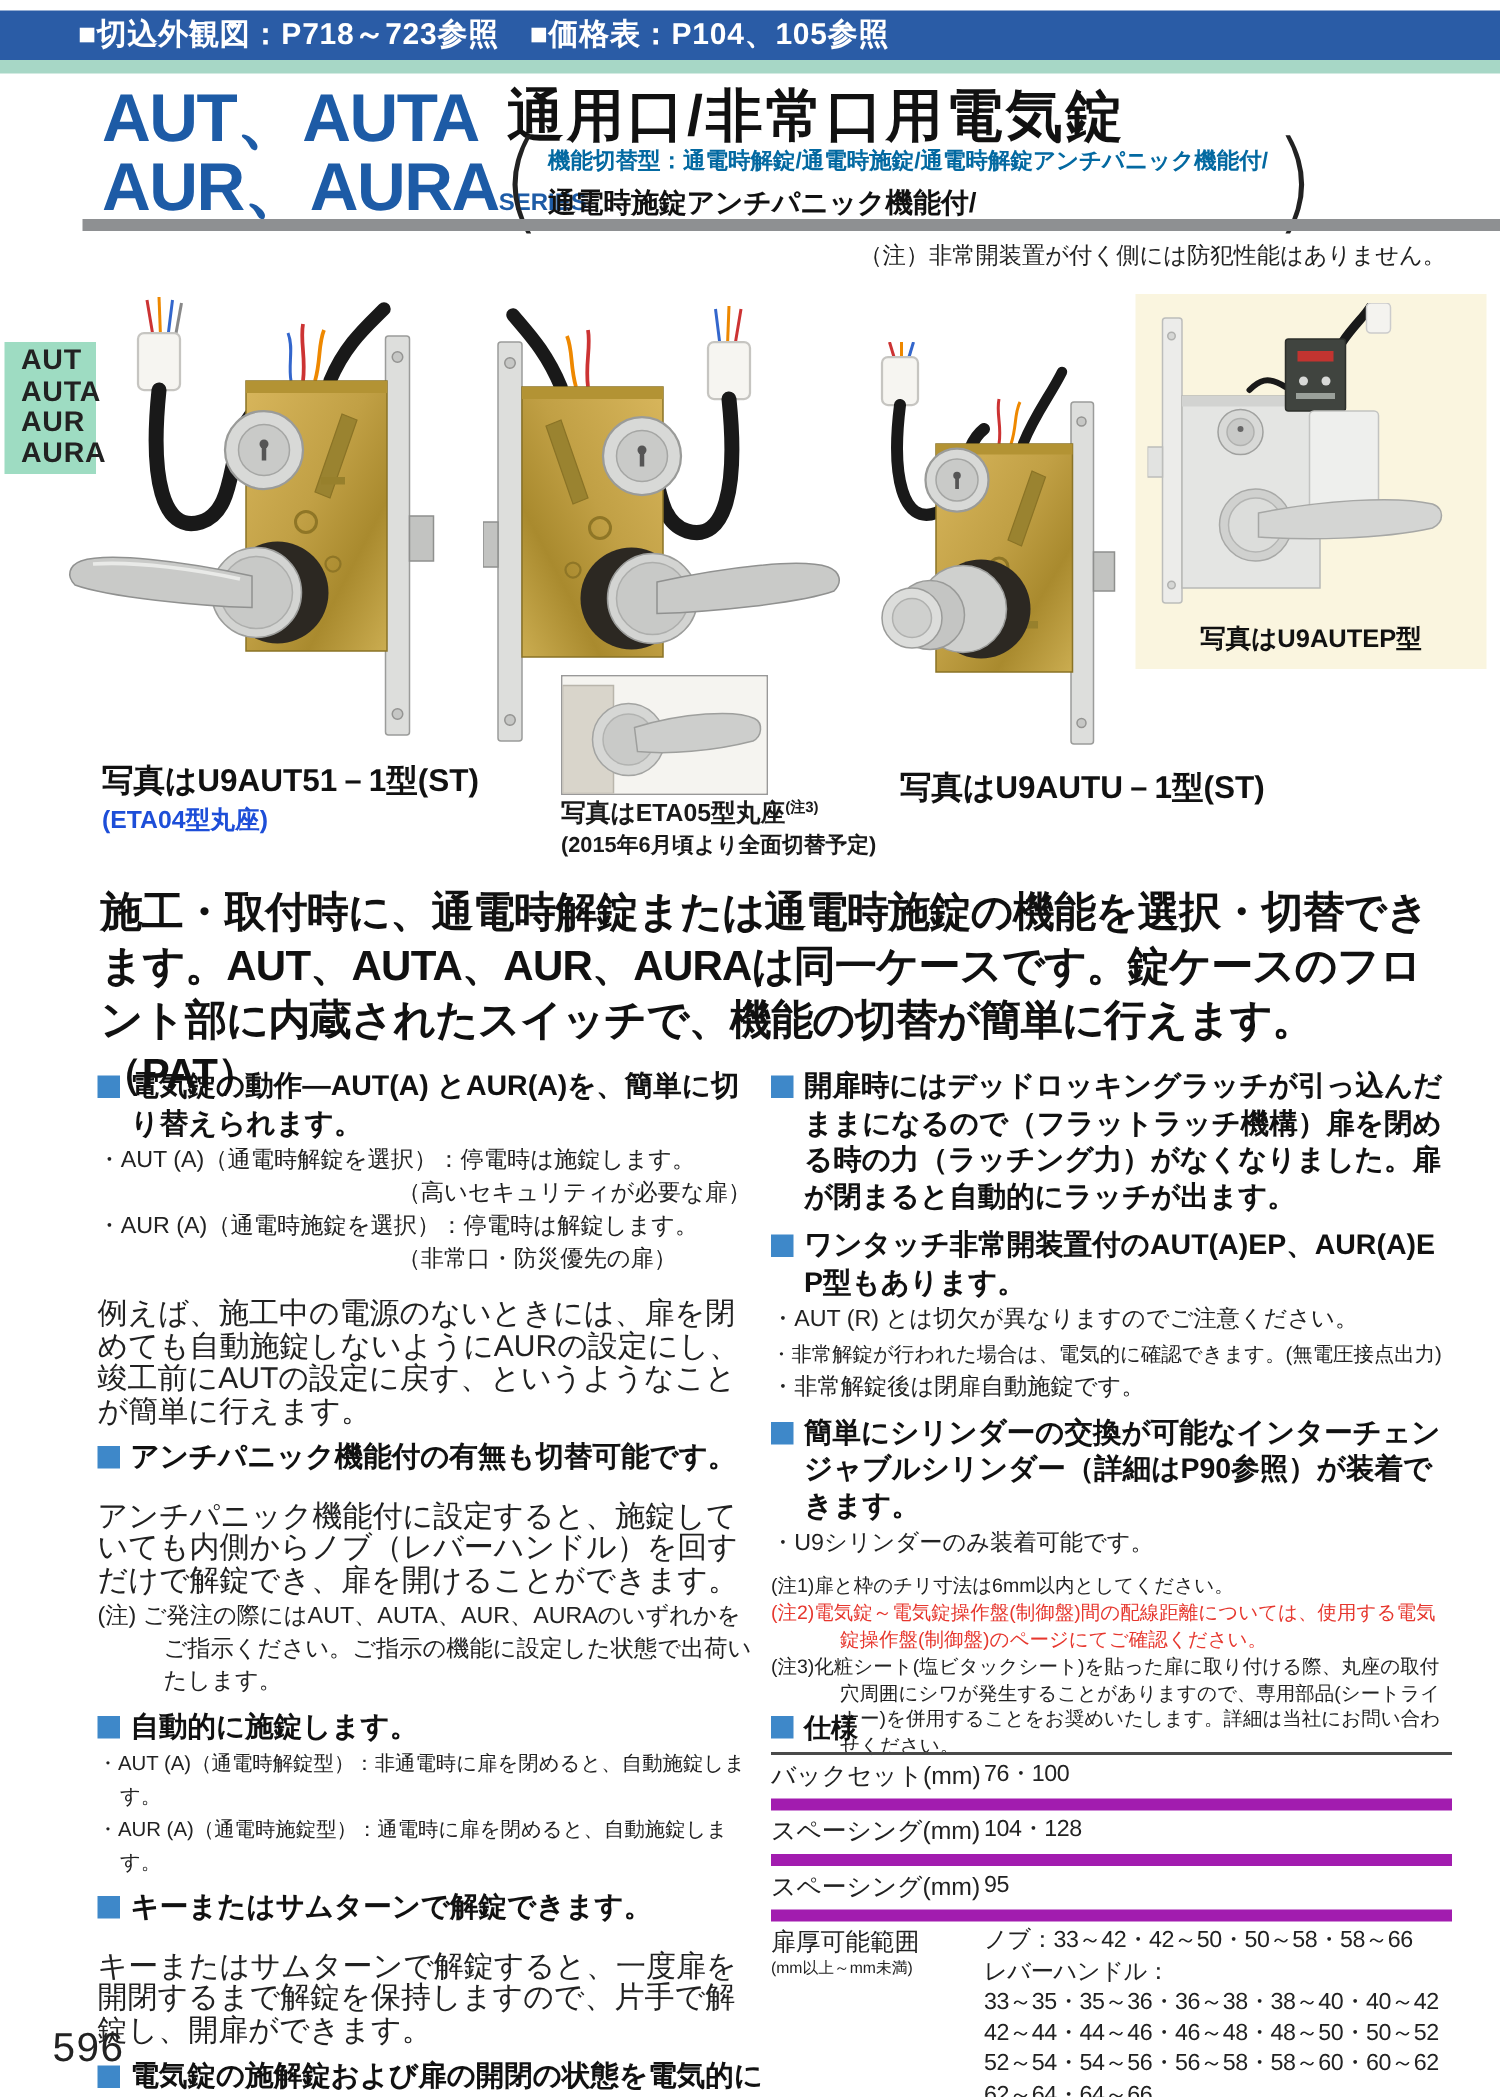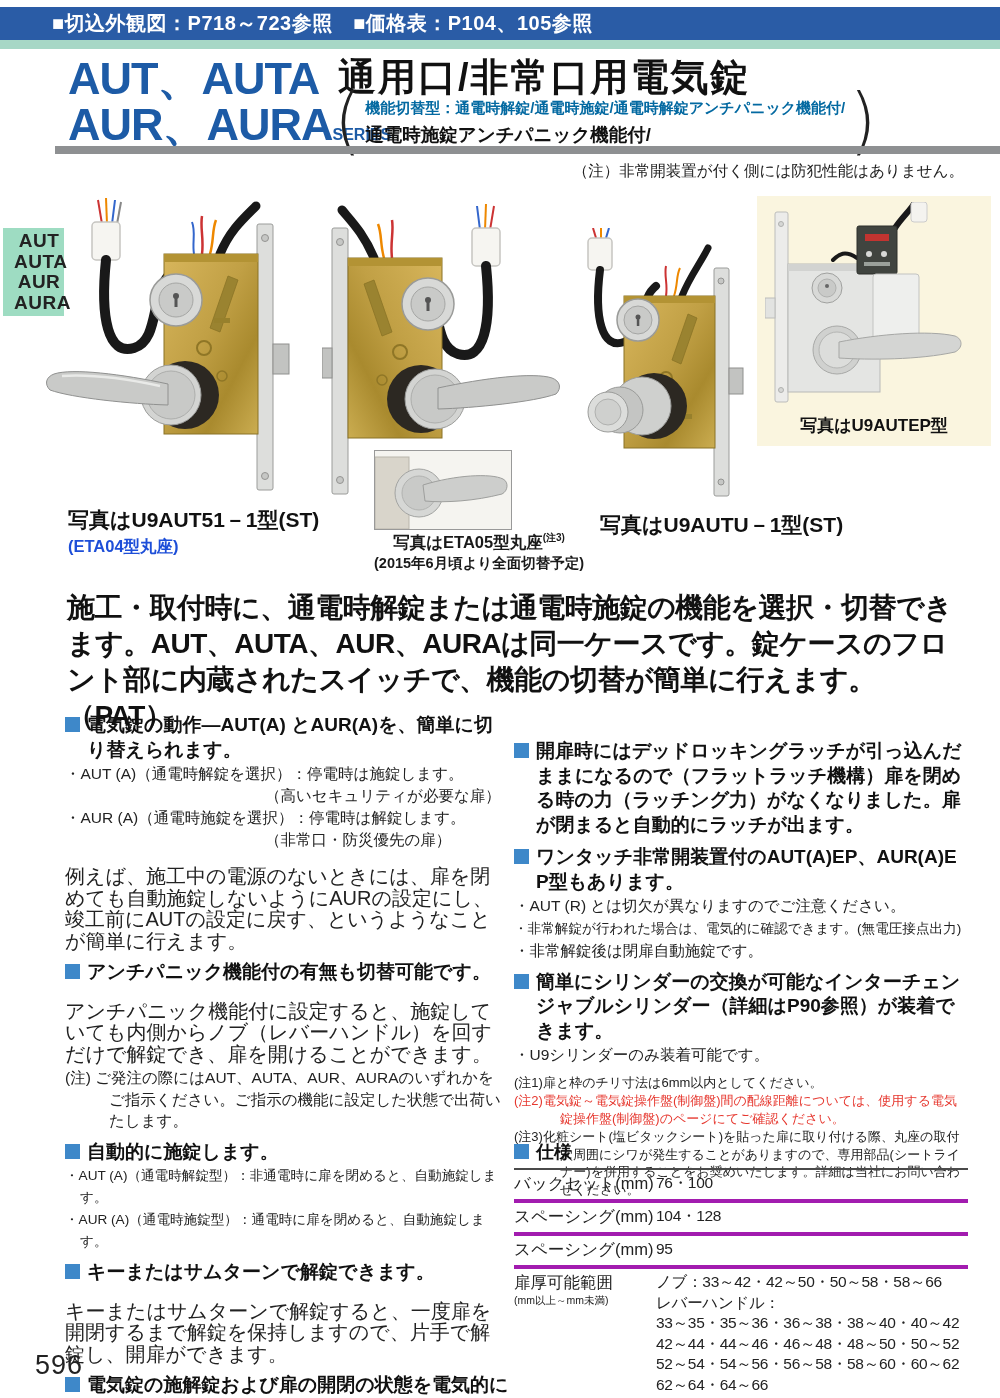--- a/index.html
+++ b/index.html
@@ -18,57 +18,57 @@
   .mtitle{left:338px;top:52px;font-size:38px;font-weight:700;letter-spacing:2px;color:#111;white-space:nowrap;}
   .subwrap{left:334px;top:92px;display:flex;align-items:center;}
   .paren{font-size:70px;font-weight:300;line-height:58px;transform:scaleY(1.05);color:#222;font-family:"DejaVu Sans",sans-serif;}
   .sublines{margin:0 4px;}
   .s1{font-size:15px;font-weight:bold;line-height:27px;white-space:nowrap;color:#0369a1;}
   .s2{font-size:18.5px;font-weight:bold;line-height:27px;text-align:left;color:#111;}
   .graybar{left:55px;top:146px;width:945px;height:8px;background:#8e9092;}
   .pnote{top:160px;right:36px;text-align:right;font-size:15.5px;line-height:21px;color:#222;}
   
   .tab{left:3px;top:228px;width:61px;height:88px;background:#9edcc2;padding:3px 0 0 11px;box-sizing:border-box;}
-  .tab div{font-size:19px;font-weight:600;color:#222;line-height:20.5px;letter-spacing:.5px;text-align:center;}
+  .tab div{font-size:19px;font-weight:600;color:#222;line-height:20.5px;letter-spacing:.5px;}
   
   .cap-main{font-size:21px;font-weight:bold;color:#111;white-space:nowrap;}
   .cap-sub{font-size:16.5px;font-weight:bold;color:#1d4ed8;margin-top:2px;white-space:nowrap;}
-  .cap2m{font-size:16.5px;font-weight:bold;white-space:nowrap;text-align:center;}
+  .cap2m{font-size:16.5px;font-weight:bold;white-space:nowrap;}
   .cap2m sup{font-size:10px;}
   .cap2s{font-size:14.5px;font-weight:600;white-space:nowrap;}
   .ep-panel{left:757px;top:196px;width:234px;height:250px;background:#faf5df;}
   .ep-cap{position:absolute;left:0;bottom:9px;width:100%;text-align:center;
           font-size:17px;font-weight:bold;color:#111;}
   .inset{left:374px;top:450px;width:138px;height:80px;background:#f7f6f2;border:1px solid #999;box-sizing:border-box;}
   
   .intro{left:67px;top:590px;width:910px;font-size:28px;font-weight:600;line-height:36px;
          letter-spacing:-.5px;color:#111;}
   
   .colL{left:65px;top:713px;width:444px;}
-  .colR{left:514px;top:713px;width:454px;margin-top:26px;}
+  .colR{left:514px;top:713px;width:454px;}
   .sec{margin-bottom:8px;}
   .sec-h{font-size:19px;font-weight:bold;line-height:24.5px;position:relative;padding-left:22px;
          word-break:break-all;color:#111;}
   .sq{position:absolute;left:0;top:4px;width:15px;height:15px;background:#3e88c9;}
   .it-t{font-size:20px;line-height:21.5px;color:#222;word-break:break-all;margin-top:16px;}
   .it-b{font-size:15.5px;line-height:21.5px;color:#222;padding-left:15px;text-indent:-15px;word-break:break-all;margin-top:1px;}
   .it-b.sm{font-size:13.6px;}
   .it-ind{font-size:15.5px;line-height:21.5px;color:#222;padding-left:200px;white-space:nowrap;}
   .it-note{font-size:15.5px;line-height:21.5px;color:#222;padding-left:44px;text-indent:-44px;word-break:break-all;margin-top:2px;}
   
   .fns{margin-top:8px;}
   .fn{font-size:13px;line-height:17.5px;color:#222;padding-left:46px;text-indent:-46px;
       word-break:break-all;margin-bottom:1px;}
   .fn.red{color:#e6372e;}
   
   .spec{left:514px;top:1140px;width:454px;}
   .spec-h{font-size:18px;font-weight:bold;position:relative;padding-left:22px;padding-bottom:4px;
           border-bottom:2px solid #4a4a4a;color:#111;}
   .spec table{width:100%;border-collapse:collapse;}
-  .spec td{border-bottom:4px solid #a21caf;padding:3px 0 4px;vertical-align:top;}
+  .spec td{border-bottom:8px solid #a21caf;padding:3px 0 4px;vertical-align:top;}
   td.lab{width:142px;font-size:16.5px;color:#222;}
   .labnote{font-size:10.5px;line-height:12px;color:#222;}
   td.val{font-size:15.5px;color:#222;letter-spacing:-.3px;}
   .vl{line-height:20.5px;}
   .pagenum{left:35px;top:1350px;font-size:27px;color:#222;letter-spacing:1px;}
   svg{display:block;}
 </style>
 </head>
 <body>
 

